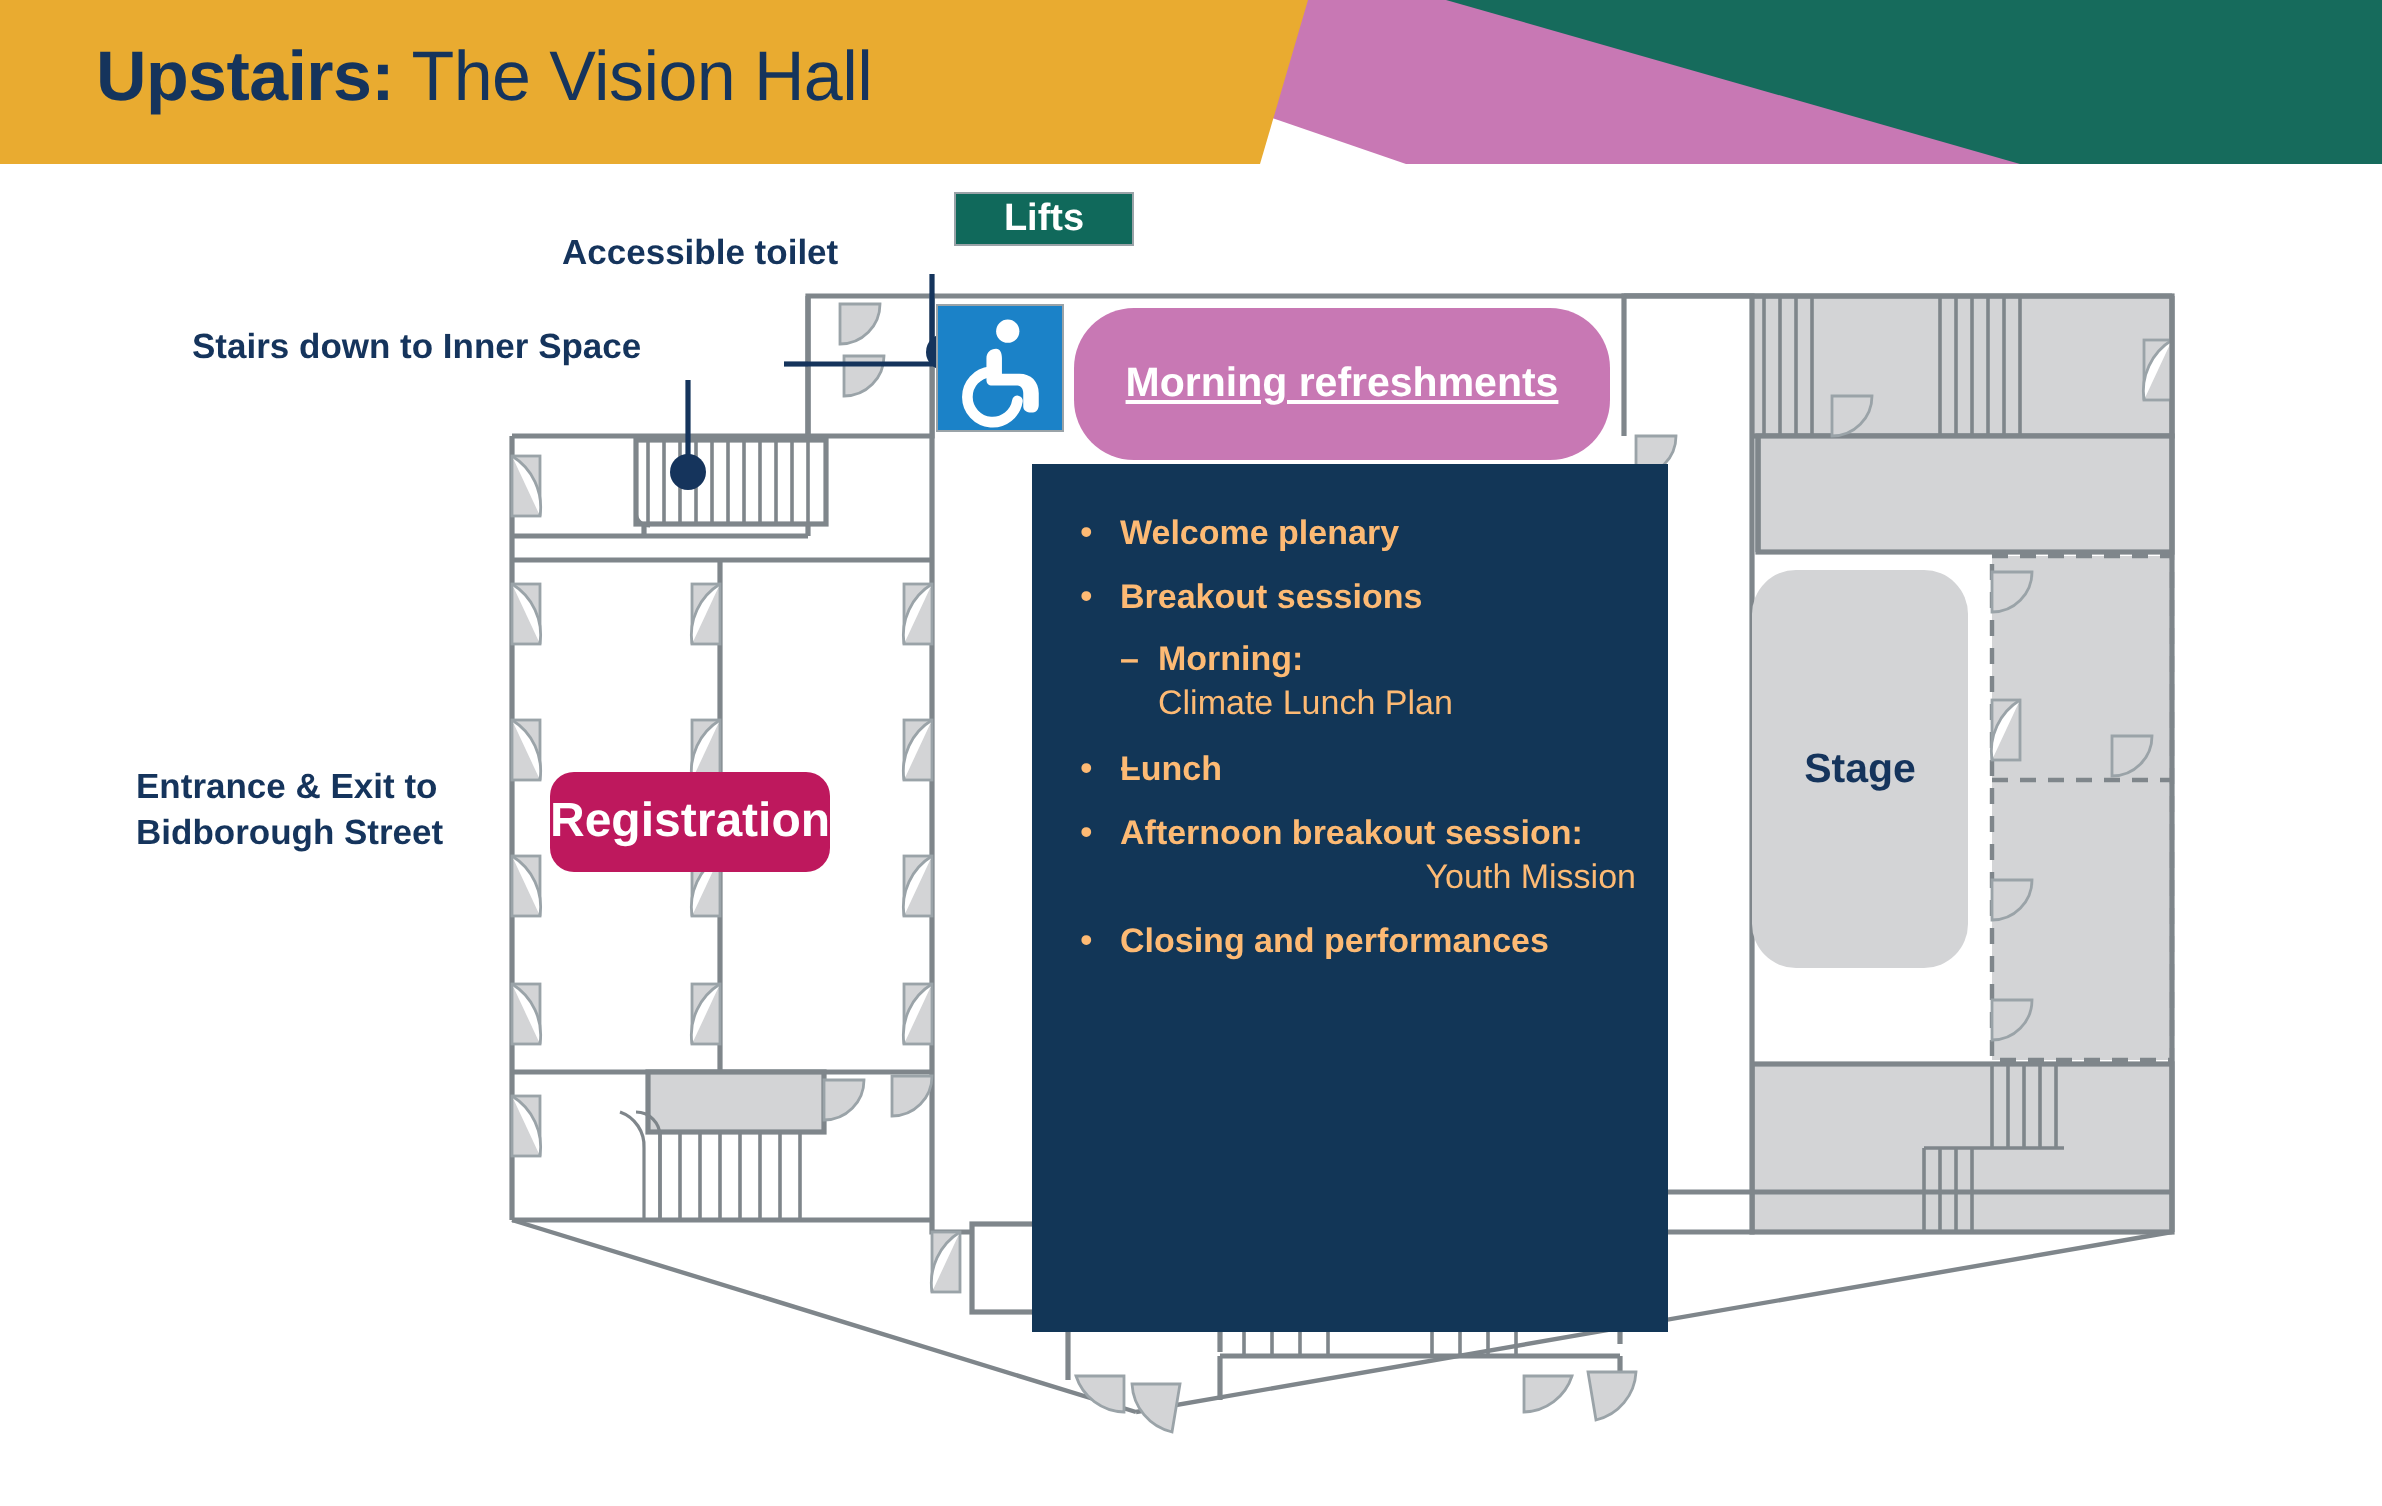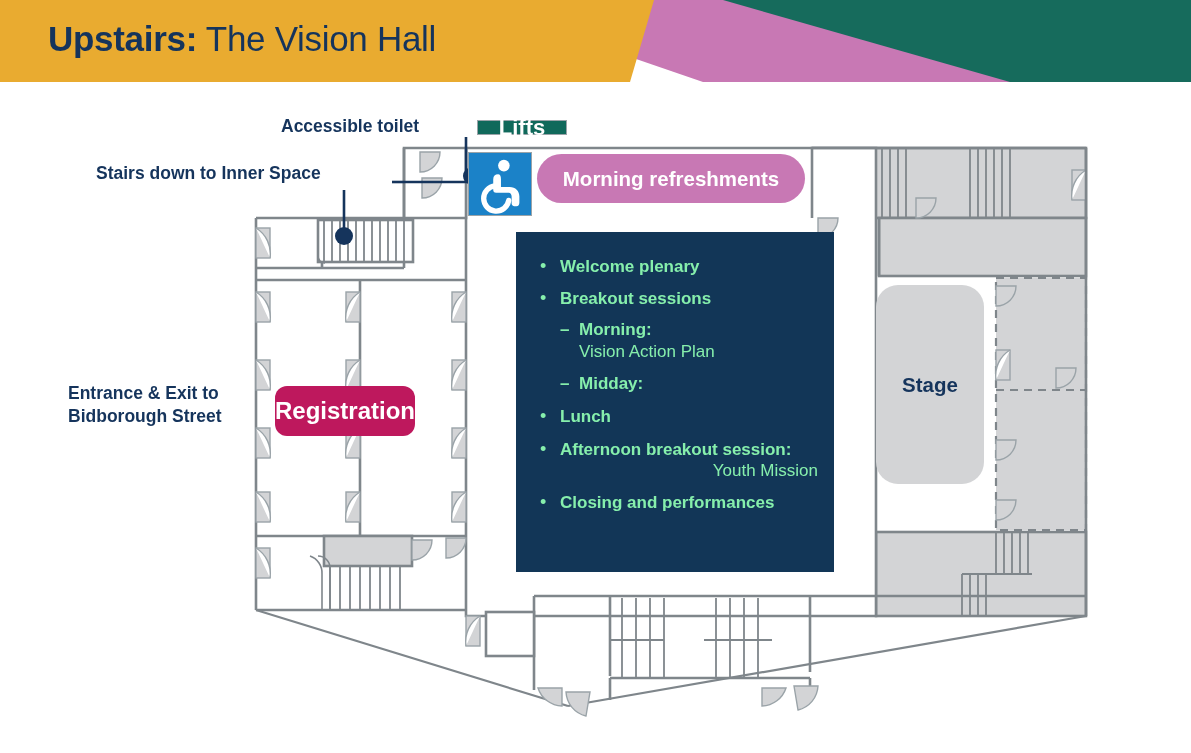--- a/index.html
+++ b/index.html
@@ -83,35 +83,36 @@
     position: absolute;
     display: flex;
     align-items: center;
     justify-content: center;
     color: #ffffff;
     font-weight: bold;
     box-sizing: border-box;
   }
   #badge-lifts {
     left: 477px;
-    top: 120px;
+    top: 96px;
     width: 90px;
-    height: 15px;
+    height: 27px;
     background: #10695b;
     border: 1.5px solid #9aa3a8;
-    font-size: 22px;
+    font-size: 19px;
   }
   #badge-morning-refreshments {
     left: 537px;
     top: 154px;
     width: 268px;
-    height: 49px;
+    height: 76px;
     background: #c878b4;
     border-radius: 30px;
     font-size: 20.5px;
+    text-decoration: underline;
   }
   #badge-registration {
     left: 275px;
     top: 386px;
     width: 140px;
     height: 50px;
     background: #be185d;
     border-radius: 12px;
     font-size: 24px;
   }
@@ -141,23 +142,23 @@
     font-weight: bold;
     font-size: 20.5px;
   }
 
   
   #programme-panel {
     position: absolute;
     left: 516px;
     top: 232px;
     width: 318px;
-    height: 340px;
+    height: 434px;
     background: #123657;
-    color: #86efac;
+    color: #fdba74;
     box-sizing: border-box;
     padding: 24px 16px 0 22px;
   }
   #programme-list {
     list-style: none;
     margin: 0;
     padding: 0;
   }
   #programme-list > li {
     position: relative;
@@ -448,24 +449,23 @@
 
       <li>
         <span class="lead">Welcome plenary</span>
       </li>
 
       <li>
         <span class="lead">Breakout sessions</span>
         <ul class="subgroup">
           <li>
             <span class="lead">Morning:</span>
-            <span class="sub">Vision Action Plan</span>
+            <span class="sub">Climate Lunch Plan</span>
           </li>
           <li>
-            <span class="lead">Midday:</span>
           </li>
         </ul>
       </li>
 
       <li>
         <span class="lead">Lunch</span>
       </li>
 
       <li>
         <span class="lead">Afternoon breakout session:</span>

